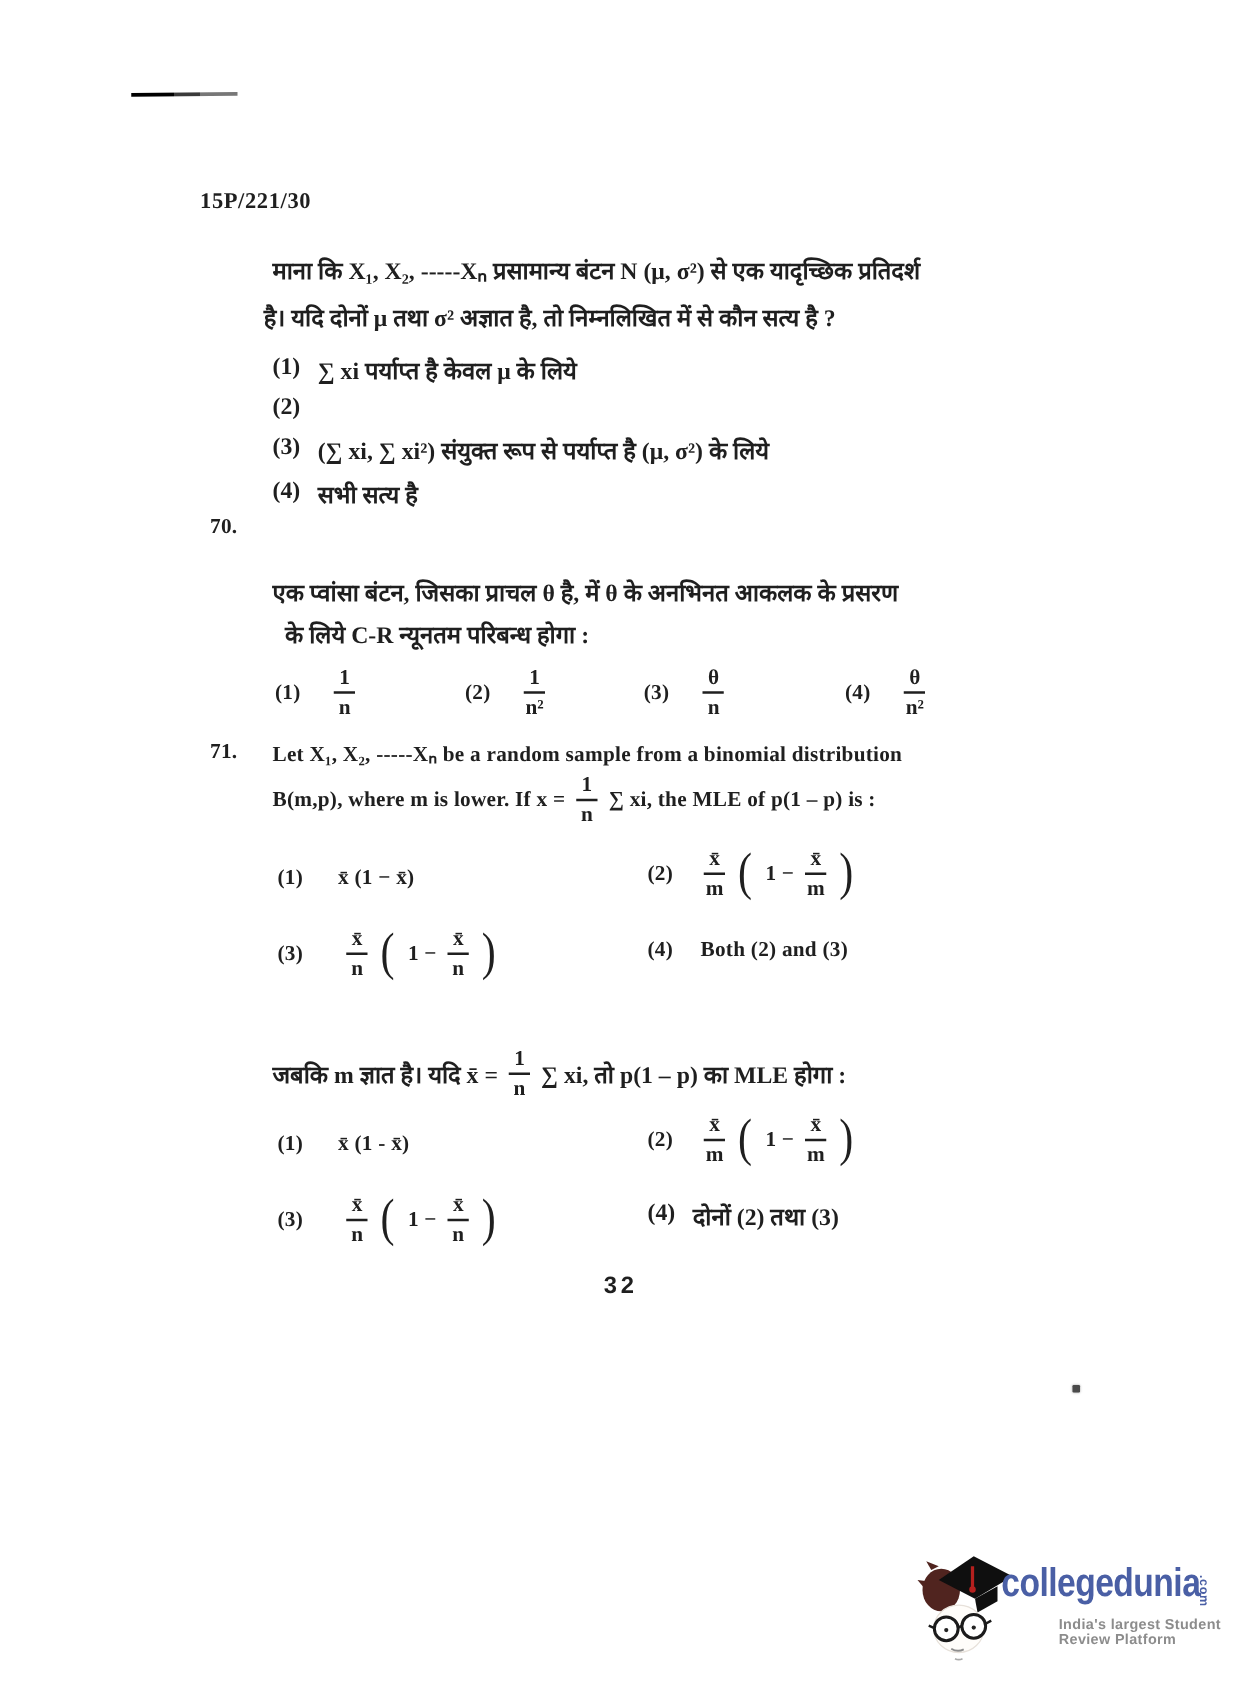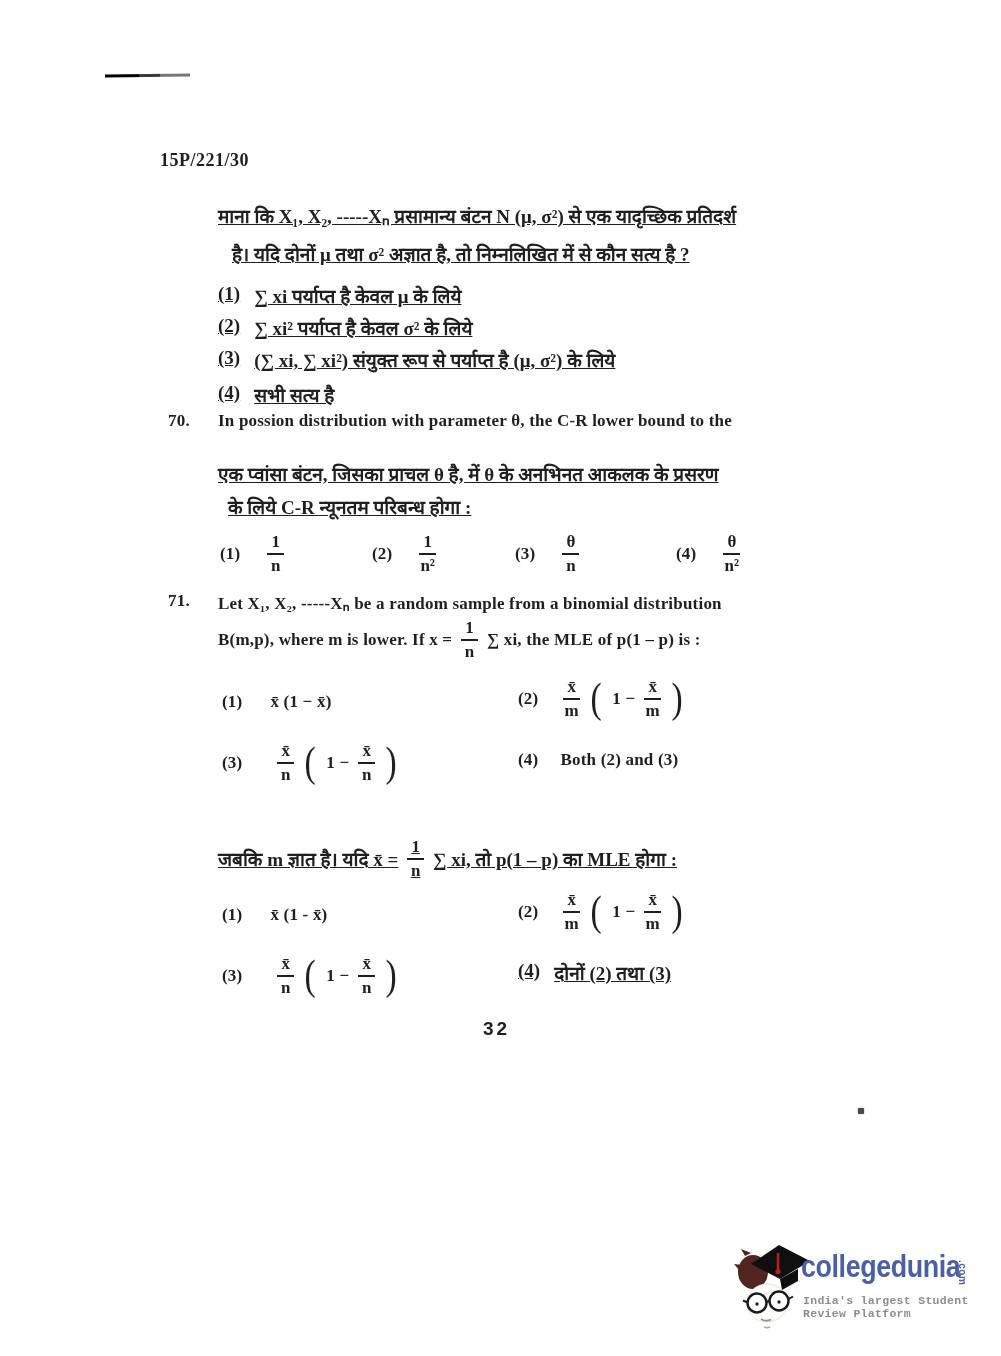--- a/index.html
+++ b/index.html
@@ -2,67 +2,65 @@
 <html><head>
 <meta charset="utf-8">
 <style>
   html,body { margin:0; padding:0; background:#ffffff; }
   .page {
     position:relative; width:1001px; height:1356px; background:#ffffff;
     font-family:"Liberation Serif", serif; color:#1f1f1f; overflow:hidden;
   }
   .abs { position:absolute; }
   .en  { font-size:17px; font-weight:700; letter-spacing:0.2px; }
-  .hi  { font-size:19px; font-weight:700;text-decoration:underline; }
+  .hi  { font-size:19px; font-weight:700; }
   .code { font-size:18px; font-weight:800; letter-spacing:0.5px; }
   .optnum { font-weight:700; }
   .optrow { display:flex; align-items:flex-start; gap:14px; }
   .mathrow { display:flex; align-items:center; gap:9px; }
   .frac { display:inline-flex; flex-direction:column; align-items:center; line-height:1.05; font-weight:700; font-size:17px; }
   .frac .fn { padding:0 4px 2px; border-bottom:2px solid #1f1f1f; }
   .frac .fd { padding-top:2px; }
   .bigp { font-size:42px; font-weight:400; line-height:0.85; transform:scaleX(0.8); color:#1f1f1f; }
   .scanline { height:3px; background:linear-gradient(to right,#000 0 40%,#3a3a3a 40% 65%,#777 65% 100%); transform:rotate(-0.6deg); }
   .pageno { font-family:"Liberation Sans", sans-serif; font-size:19px; font-weight:800; letter-spacing:3px; }
   .speck { width:6px; height:6px; background:#4a4a4a; border-radius:1px; box-shadow:0 0 2px #999; }
   .brand { font-family:"Liberation Sans", sans-serif; font-weight:700; font-size:32px; color:#4a5fa5; letter-spacing:-0.5px; transform:scaleX(0.84); transform-origin:left center; }
   .tld { font-family:"Liberation Sans", sans-serif; font-size:10px; font-weight:700; color:#4a5fa5; writing-mode:vertical-rl; letter-spacing:0.5px; }
-  .tagline { font-family:Liberation Mono, monospace; font-size:11.5px; font-weight:700; color:#8c8c8c; letter-spacing:0.3px; }
+  .tagline { font-family:Liberation Sans, sans-serif; font-size:11.5px; font-weight:700; color:#8c8c8c; letter-spacing:0.3px;margin-left:44px; }
 </style>
 </head>
 <body>
 
 <div class="page">
 
   <div class="abs scanline" style="left:105px; top:74px; width:85px;"></div>
 
   <div class="abs code" style="left:160px; top:150px;">15P/221/30</div>
 
   <div class="abs hi" style="left:218px; top:203px;">माना कि X₁, X₂, -----Xₙ प्रसामान्य बंटन N (μ, σ²) से एक यादृच्छिक प्रतिदर्श</div>
-  <div class="abs hi" style="left:232px; top:241px;">है। यदि दोनों μ तथा σ² अज्ञात है, तो निम्नलिखित में से कौन सत्य है ?</div>
+  <div class="abs hi" style="left:211px; top:241px;">है। यदि दोनों μ तथा σ² अज्ञात है, तो निम्नलिखित में से कौन सत्य है ?</div>
 
   <div class="abs hi optrow" style="left:218px; top:283px;">
     <span class="optnum">(1)</span>
     <span>∑ xi पर्याप्त है केवल μ के लिये</span>
   </div>
   <div class="abs hi optrow" style="left:218px; top:315px;">
     <span class="optnum">(2)</span>
-    <span>∑ xi² पर्याप्त है केवल σ² के लिये</span>
   </div>
   <div class="abs hi optrow" style="left:218px; top:347px;">
     <span class="optnum">(3)</span>
     <span>(∑ xi, ∑ xi²) संयुक्त रूप से पर्याप्त है (μ, σ²) के लिये</span>
   </div>
   <div class="abs hi optrow" style="left:218px; top:382px;">
     <span class="optnum">(4)</span>
     <span>सभी सत्य है</span>
   </div>
 
   <div class="abs en" style="left:168px; top:411px;">70.</div>
-  <div class="abs en" style="left:218px; top:411px;">In possion distribution with parameter θ, the C-R lower bound to the</div>
   <div class="abs hi" style="left:218px; top:461px;">एक प्वांसा बंटन, जिसका प्राचल θ है, में θ के अनभिनत आकलक के प्रसरण</div>
   <div class="abs hi" style="left:228px; top:494px;">के लिये C-R न्यूनतम परिबन्ध होगा :</div>
 
   <div class="abs mathrow" style="left:220px; top:531px; height:46px;">
     <span class="optnum en">(1)</span>
     <span class="frac" style="margin-left:18px;">
       <span class="fn">1</span>
       <span class="fd">n</span>
     </span>
   </div>

